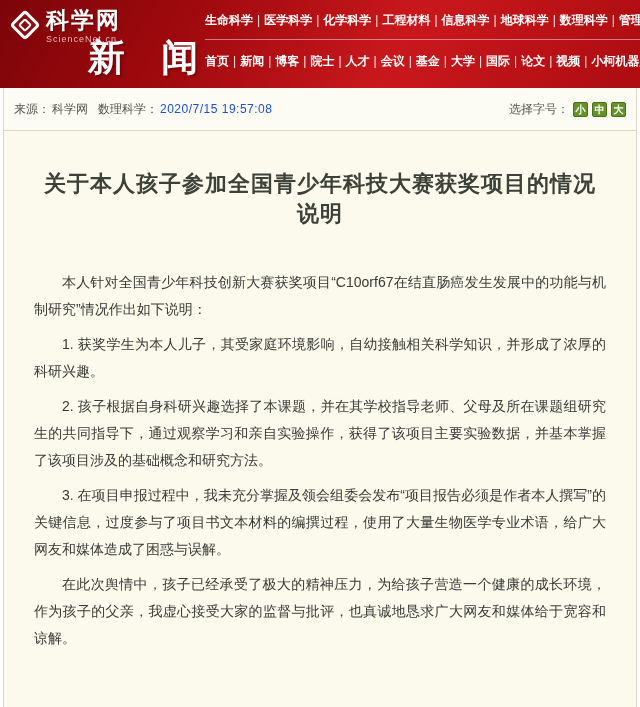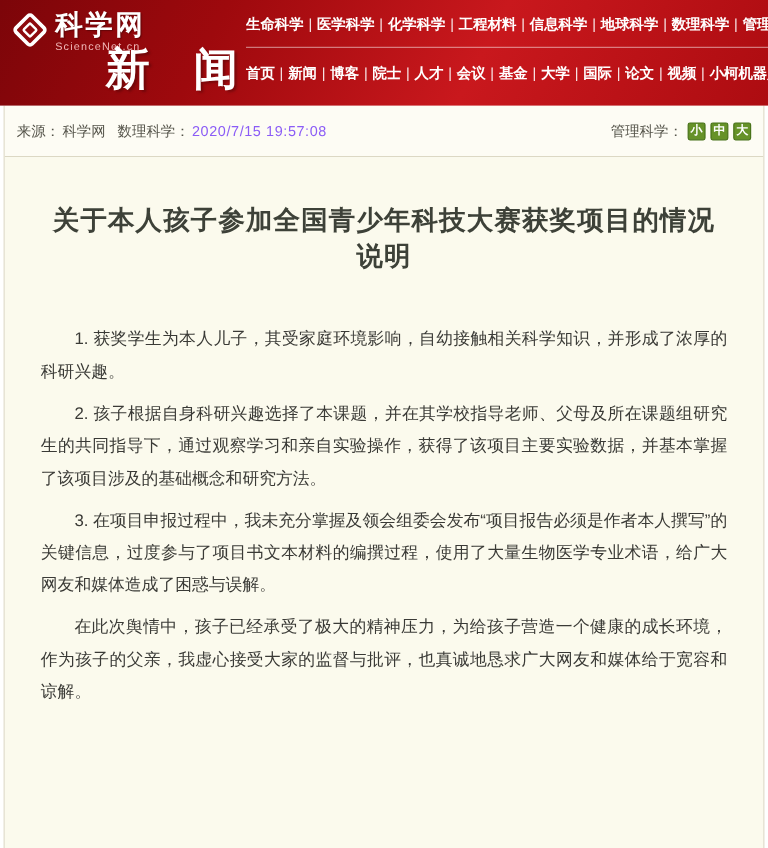--- a/index.html
+++ b/index.html
@@ -75,21 +75,21 @@
   .meta-bar {
     height: 43px;
     display: flex; justify-content: space-between; align-items: center;
     padding: 0 10px;
     background: #fdfcf4;
     border-bottom: 1px solid #dcd8c4;
     font-size: 12px; color: #55544a;
   }
   .meta-left { display: flex; align-items: center; gap: 2px; }
   .meta-value { color: #55544a; margin-right: 8px; }
-  .meta-time  { color: #8b5cf6; letter-spacing: .5px; }
+  .meta-time  { color: #1d4ed8; letter-spacing: .5px; }
   .meta-right { display: flex; align-items: center; }
   .fs-btn {
     display: inline-block;
     width: 15px; height: 15px; line-height: 14px;
     margin-left: 4px;
     background: #669228;
     border: 1px solid #49731a;
     border-radius: 2px;
     color: #ffffff; font-size: 10px; font-weight: bold;
     text-align: center; cursor: pointer;
@@ -139,29 +139,30 @@
 <div class="main-box">
 
   <div class="meta-bar">
     <div class="meta-left">
       <span>来源：</span>
       <span class="meta-value">科学网</span>
       <span>数理科学：</span>
       <span class="meta-time">2020/7/15 19:57:08</span>
     </div>
     <div class="meta-right">
-      <span>管理科学：</span>
+      <span>选择字号：</span>
       <span><span class="fs-btn">小</span><span class="fs-btn">中</span><span class="fs-btn">大</span></span>
     </div>
   </div>
 
   <div class="article">
     <h1 class="article-title">关于本人孩子参加全国青少年科技大赛获奖项目的情况说明</h1>
 
     <div class="paragraphs">
+        <p>本人针对全国青少年科技创新大赛获奖项目“C10orf67在结直肠癌发生发展中的功能与机制研究”情况作出如下说明：</p>
         <p>1. 获奖学生为本人儿子，其受家庭环境影响，自幼接触相关科学知识，并形成了浓厚的科研兴趣。</p>
         <p>2. 孩子根据自身科研兴趣选择了本课题，并在其学校指导老师、父母及所在课题组研究生的共同指导下，通过观察学习和亲自实验操作，获得了该项目主要实验数据，并基本掌握了该项目涉及的基础概念和研究方法。</p>
         <p>3. 在项目申报过程中，我未充分掌握及领会组委会发布“项目报告必须是作者本人撰写”的关键信息，过度参与了项目书文本材料的编撰过程，使用了大量生物医学专业术语，给广大网友和媒体造成了困惑与误解。</p>
         <p>在此次舆情中，孩子已经承受了极大的精神压力，为给孩子营造一个健康的成长环境，作为孩子的父亲，我虚心接受大家的监督与批评，也真诚地恳求广大网友和媒体给于宽容和谅解。</p>
       </div>
 
   </div>
 </div>
 
 </body></html>

